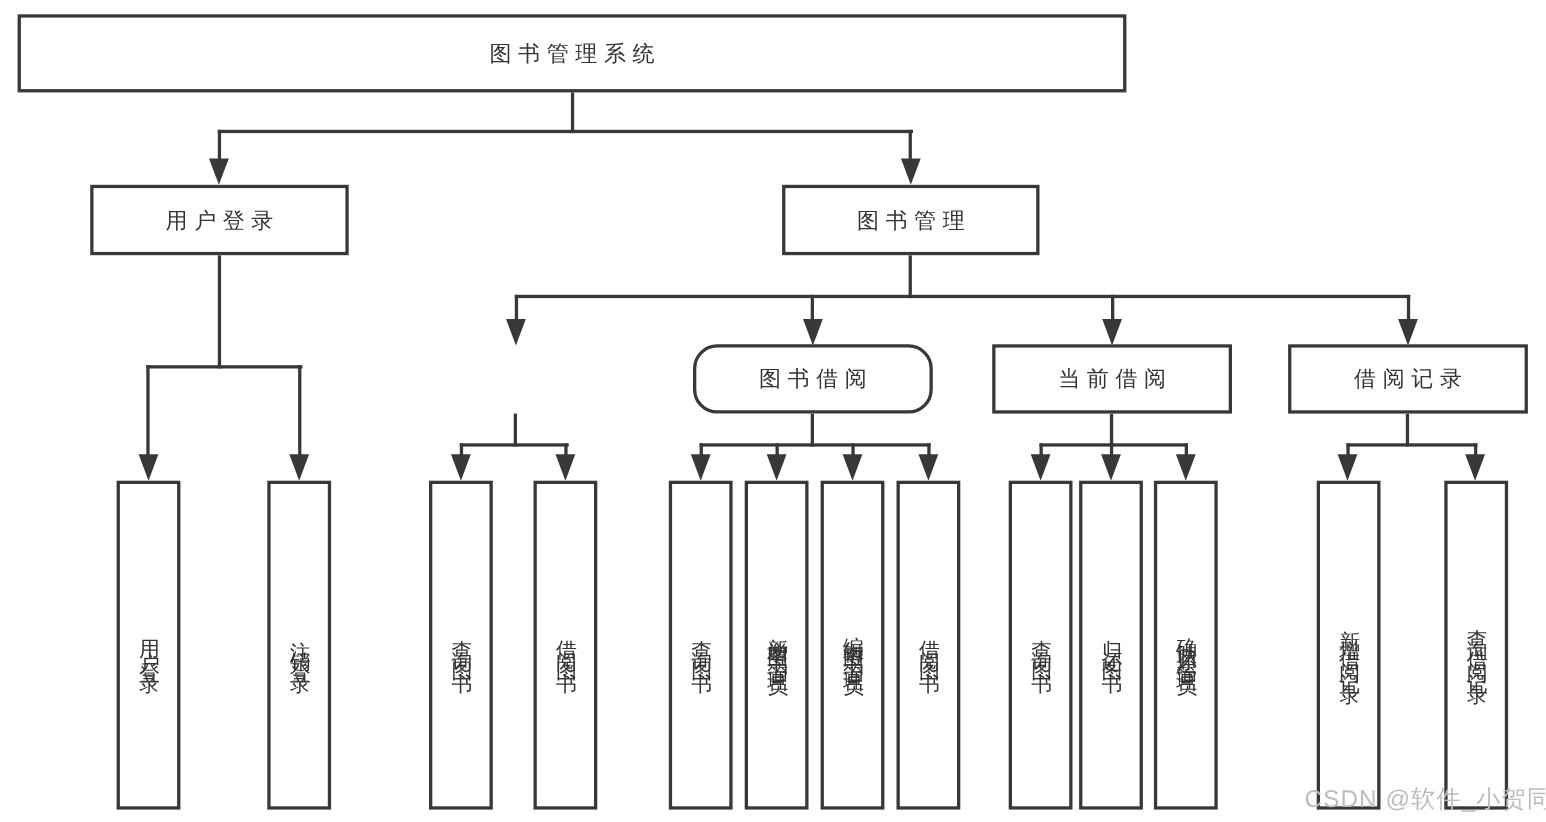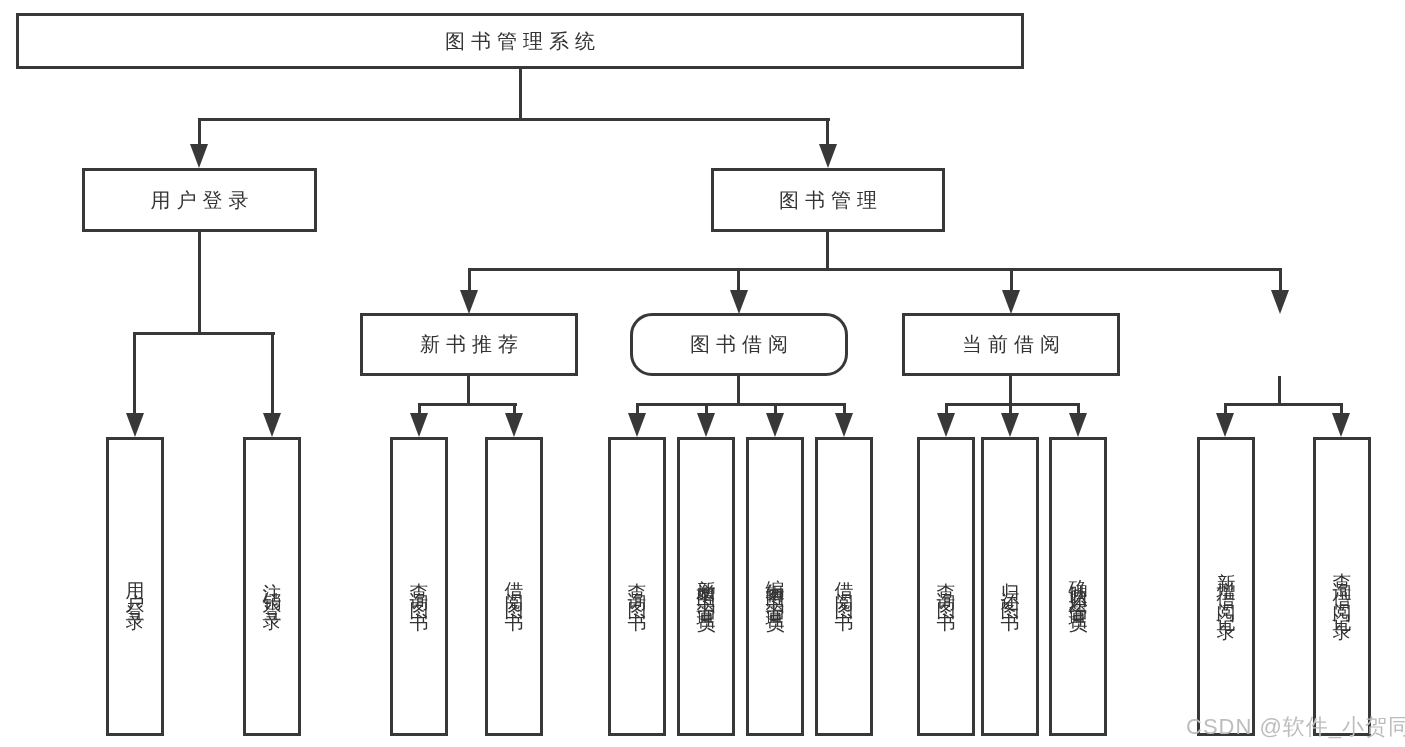--- a/index.html
+++ b/index.html
@@ -59,21 +59,21 @@
     color:#bdbdbd;
     white-space:nowrap;
     z-index:6;
   }
 </style>
 </head>
 <body>
 
 <div class="stage">
 
-  <div class="box" style="left:16px;top:13px;width:1008px;height:56px;">
+  <div class="box" style="left:16px;top:13px;width:1008px;height:71px;">
     <span class="hlabel">图书管理系统</span>
   </div>
 
   <div class="vline" style="left:519px;top:69px;height:52px;"></div>
   <div class="hline" style="left:198px;top:118px;width:632px;"></div>
   <div class="vline" style="left:198px;top:118px;height:28px;"></div>
   <div class="arrow" style="left:190px;top:144px;"></div>
   <div class="vline" style="left:826px;top:118px;height:28px;"></div>
   <div class="arrow" style="left:819px;top:144px;"></div>
 
@@ -95,28 +95,28 @@
   <div class="hline" style="left:468px;top:268px;width:814px;"></div>
   <div class="vline" style="left:468px;top:268px;height:25px;"></div>
   <div class="arrow" style="left:460px;top:290px;"></div>
   <div class="vline" style="left:737px;top:268px;height:25px;"></div>
   <div class="arrow" style="left:730px;top:290px;"></div>
   <div class="vline" style="left:1010px;top:268px;height:25px;"></div>
   <div class="arrow" style="left:1002px;top:290px;"></div>
   <div class="vline" style="left:1279px;top:268px;height:25px;"></div>
   <div class="arrow" style="left:1271px;top:290px;"></div>
 
-  <div class="box" style="left:360px;top:313px;width:218px;height:63px;">
-    <span class="hlabel">新书推荐</span>
-  </div>
   <div class="box" style="left:630px;top:313px;width:218px;height:63px;border-radius:22px;">
     <span class="hlabel">图书借阅</span>
   </div>
   <div class="box" style="left:902px;top:313px;width:218px;height:63px;">
     <span class="hlabel">当前借阅</span>
+  </div>
+  <div class="box" style="left:1171px;top:313px;width:218px;height:63px;">
+    <span class="hlabel">借阅记录</span>
   </div>
 
   <div class="vline" style="left:467px;top:376px;height:30px;"></div>
   <div class="hline" style="left:418px;top:403px;width:99px;"></div>
   <div class="vline" style="left:418px;top:403px;height:13px;"></div>
   <div class="arrow" style="left:410px;top:413px;"></div>
   <div class="vline" style="left:513px;top:403px;height:13px;"></div>
   <div class="arrow" style="left:505px;top:413px;"></div>
 
   <div class="vline" style="left:737px;top:376px;height:30px;"></div>

